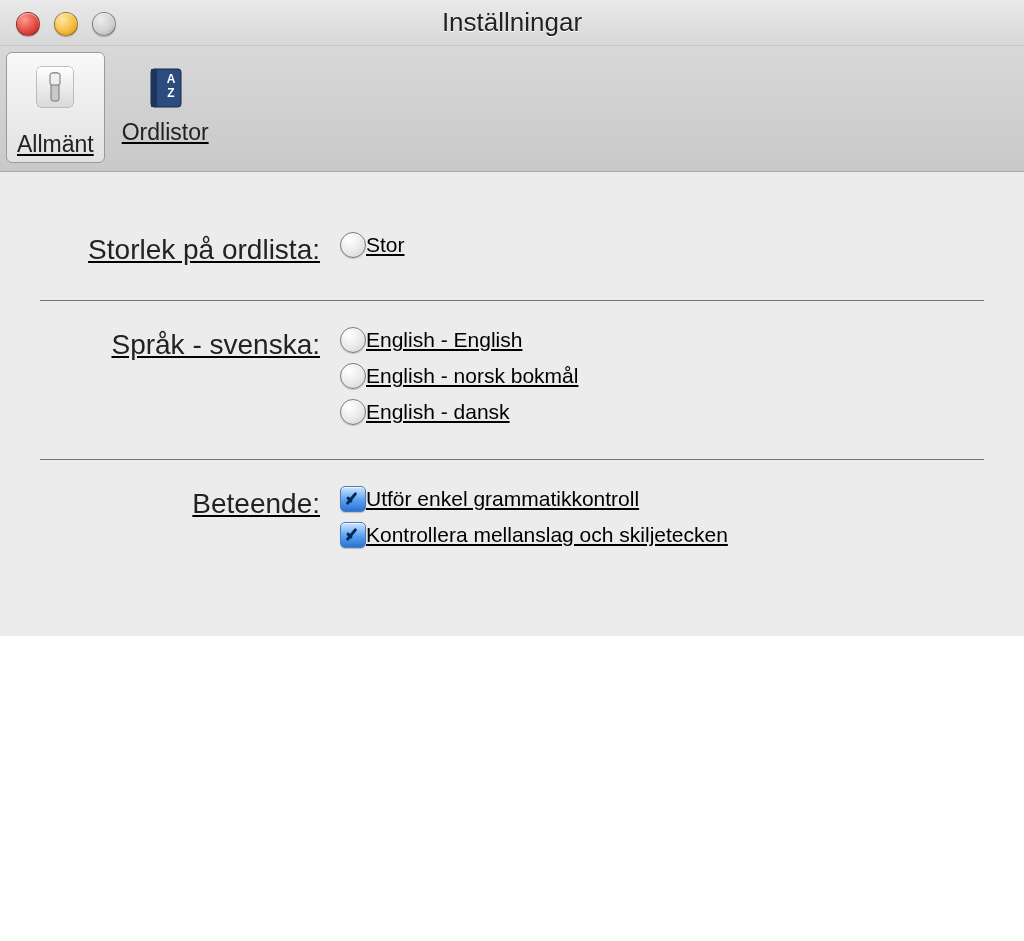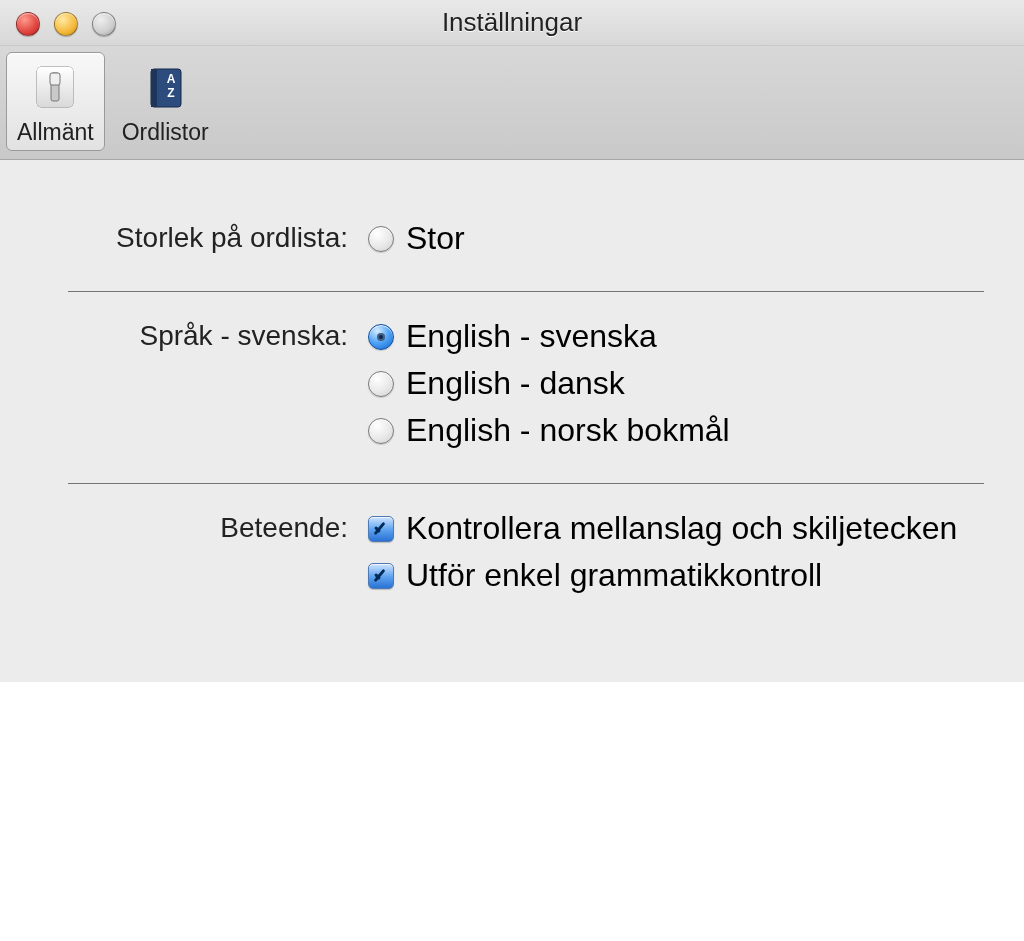--- a/index.html
+++ b/index.html
@@ -6,20 +6,21 @@
   html, body {
     margin: 0; padding: 0;
     font-family: "Lucida Grande", "Helvetica Neue", Arial, sans-serif;
     font-size: 25px;
     color: #000;
     background: #fff;
   }
   .window {
     width: 1024px;
     background: #ececec;
+    text-decoration: underline;
   }
   .titlebar {
     position: relative;
     height: 46px;
     background: linear-gradient(#e9e9e9, #d8d8d8);
     border-bottom: 1px solid #c8c8c8;
   }
   .traffic {
     position: absolute;
     left: 16px; top: 12px;
@@ -51,29 +52,29 @@
     border: 1px solid transparent;
     border-radius: 6px;
     font-size: 23px;
     color:#222;
     cursor: default;
   }
   .tool-item.selected {
     background: linear-gradient(#f8f8f8, #e2e2e2);
     border-color: #9a9a9a;
     box-shadow: inset 0 1px 0 #fff;
+    gap: 12px;
   }
   .tool-item .icon {
     width: 56px; height: 56px;
     display:flex; align-items:center; justify-content:center;
     margin-bottom: 4px;
   }
   .content {
     padding: 40px 40px 60px 40px;
-    margin-left: 28px;
   }
   .row {
     display:flex;
     padding: 20px 0 28px 0;
   }
   .hr {
     height:1px; background:#5f5f5f; opacity:.85;
     margin: 6px 0 6px 0;
   }
   .label-col {
@@ -82,22 +83,22 @@
     padding-right: 20px;
     font-size: 28px;
     color:#222;
     padding-top: 2px;
   }
   .ctrl-col {
     flex:1;
     display:flex; flex-direction:column; gap: 10px;
   }
   .opt {
-    display:flex; align-items:center; gap: 12px;
-    font-size: 32px;
+    display:flex; align-items:center; gap: 0;
+    font-size: 21px;
     cursor: default;
   }
   
   .radio {
     width: 26px; height: 26px; border-radius:50%;
     border: 1px solid #7a7a7a;
     background: radial-gradient(circle at 35% 28%, #fff, #e9e9e9 55%, #cfcfcf);
     box-shadow: inset 0 1px 1px rgba(255,255,255,.9), 0 1px 1px rgba(0,0,0,.15);
     position: relative;
     flex: 0 0 auto;
@@ -198,44 +199,44 @@
         </div>
       </div>
     </div>
 
     <div class="hr"></div>
 
     <div class="row">
       <div class="label-col">Språk - svenska:</div>
       <div class="ctrl-col">
         <div class="opt">
-          <span class="radio selected"></span>
-          <span>English - svenska</span>
+          <span class="radio"></span>
+          <span>English - English</span>
+        </div>
+        <div class="opt">
+          <span class="radio"></span>
+          <span>English - norsk bokmål</span>
         </div>
         <div class="opt">
           <span class="radio"></span>
           <span>English - dansk</span>
-        </div>
-        <div class="opt">
-          <span class="radio"></span>
-          <span>English - norsk bokmål</span>
         </div>
       </div>
     </div>
 
     <div class="hr"></div>
 
     <div class="row">
       <div class="label-col">Beteende:</div>
       <div class="ctrl-col">
         <div class="opt">
           <span class="checkbox checked"></span>
+          <span>Utför enkel grammatikkontroll</span>
+        </div>
+        <div class="opt">
+          <span class="checkbox checked"></span>
           <span>Kontrollera mellanslag och skiljetecken</span>
-        </div>
-        <div class="opt">
-          <span class="checkbox checked"></span>
-          <span>Utför enkel grammatikkontroll</span>
         </div>
       </div>
     </div>
 
   </div>
 </div>
 
 </body></html>

